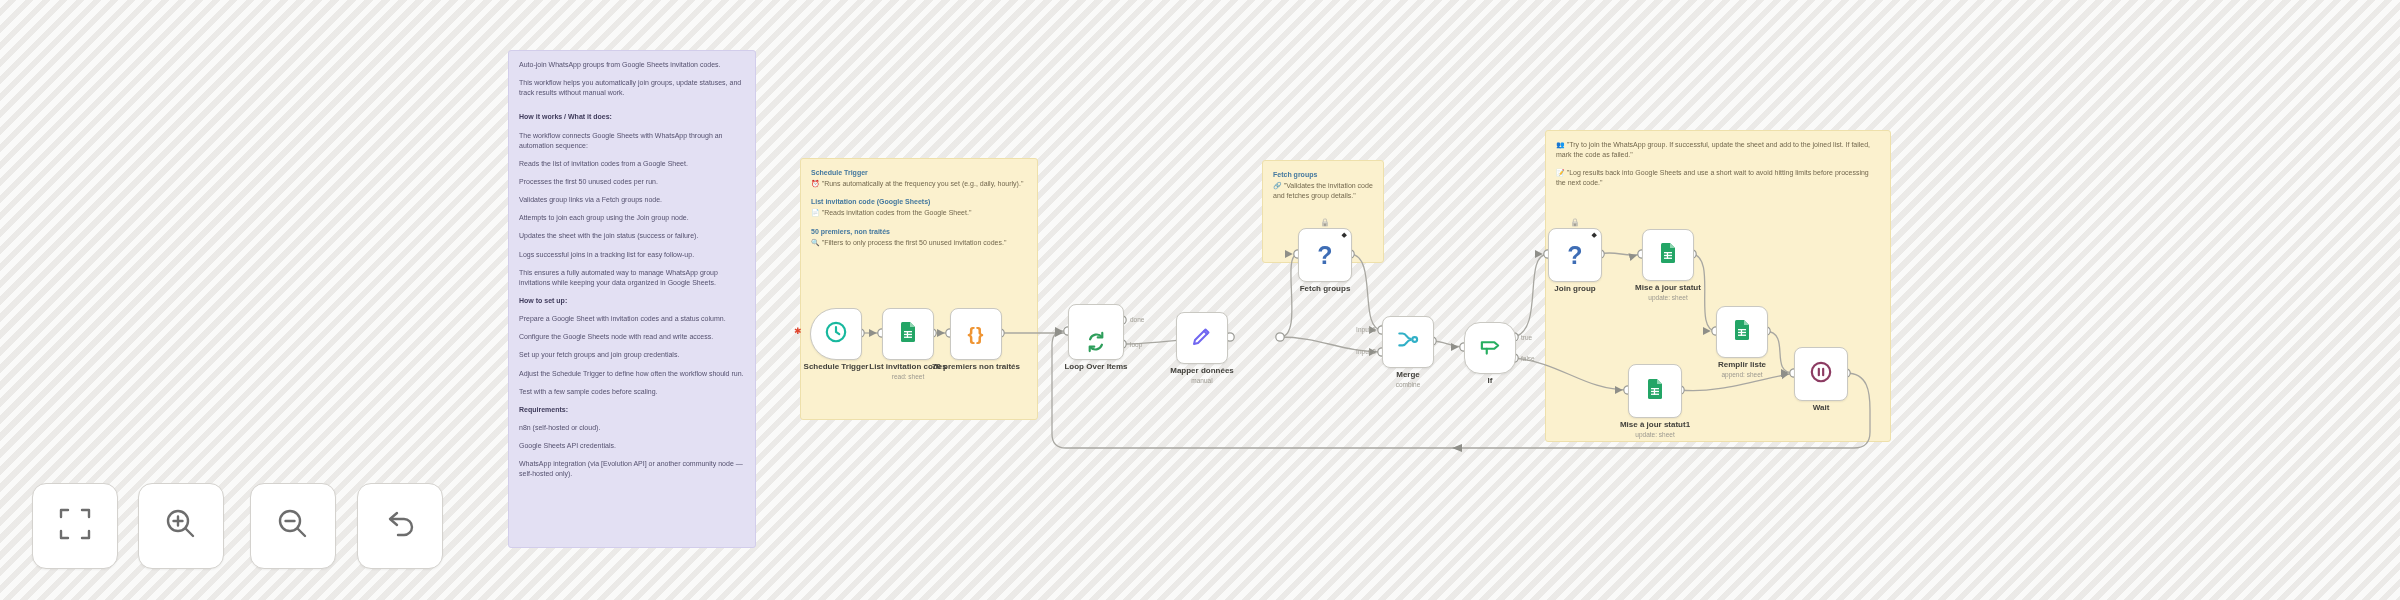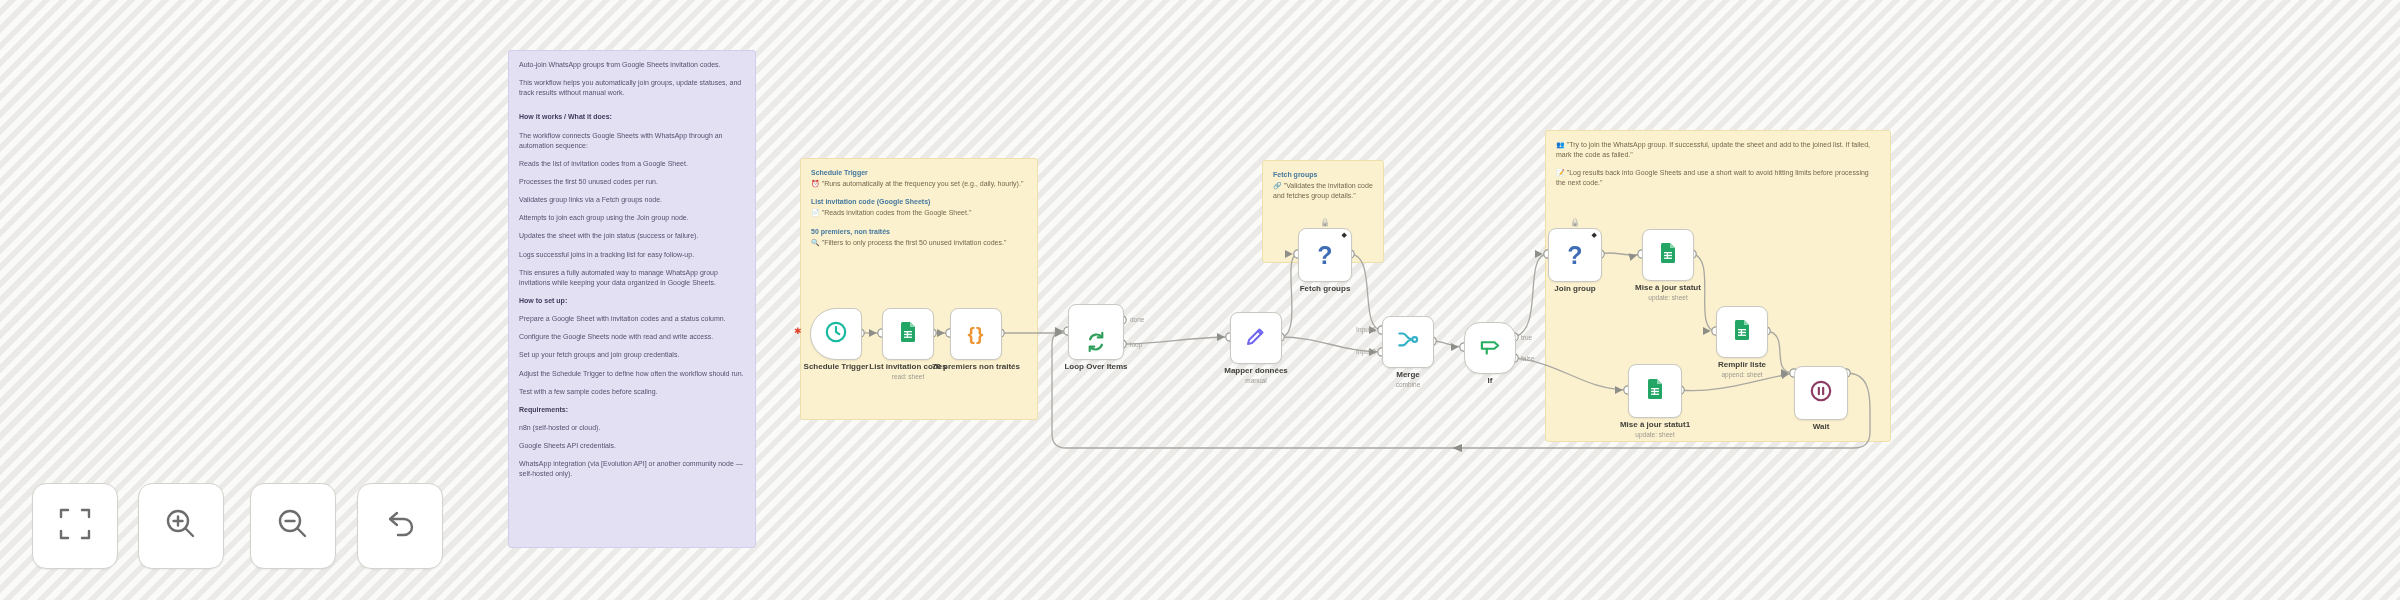--- a/index.html
+++ b/index.html
@@ -192,21 +192,21 @@
       <svg viewBox="0 0 24 24" width="26" height="26" fill="none" stroke="#2e9e5b" stroke-width="2" stroke-linecap="round" stroke-linejoin="round">
           <path d="M6.5 9.5a6.5 6.5 0 0 1 11-2.2"></path>
           <polyline points="17.8,3.6 17.8,7.8 13.6,7.8"></polyline>
           <path d="M17.5 14.5a6.5 6.5 0 0 1-11 2.2"></path>
           <polyline points="6.2,20.4 6.2,16.2 10.4,16.2"></polyline>
         </svg>
     </span>
     <span class="nlabel">Loop Over Items</span>
   </div>
 
-  <div class="node" style="left:1230px;top:312px;width:50px;height:50px;">
+  <div class="node" style="left:1176px;top:312px;width:50px;height:50px;">
     <span>
       <svg viewBox="0 0 24 24" width="24" height="24" fill="none" stroke="#7066f0" stroke-width="2" stroke-linecap="round" stroke-linejoin="round">
           <path d="M15.5 5.5l3 3L8 19l-4 1 1-4z"></path>
           <path d="M14 7l3 3"></path>
         </svg>
     </span>
     <span class="nlabel">Mapper données</span>
     <span class="nsub">manual</span>
   </div>
 
@@ -290,21 +290,21 @@
             <rect x="8" y="13.8" width="8" height="1.3"></rect>
             <rect x="8" y="16.6" width="8" height="1.3"></rect>
             <rect x="10.8" y="11" width="1.3" height="6.9"></rect>
           </g>
         </svg>
     </span>
     <span class="nlabel">Mise à jour statut1</span>
     <span class="nsub">update: sheet</span>
   </div>
 
-  <div class="node" style="left:1794px;top:366px;width:52px;height:52px;">
+  <div class="node" style="left:1794px;top:347px;width:52px;height:52px;">
     <span>
       <svg viewBox="0 0 24 24" width="26" height="26" fill="none" stroke="#8c3b62" stroke-width="2" stroke-linecap="round">
           <circle cx="12" cy="12" r="8.5"></circle>
           <path d="M10 9v6M14 9v6"></path>
         </svg>
     </span>
     <span class="nlabel">Wait</span>
   </div>
 
   <div class="ctrl" style="left:32px;top:483px;">

